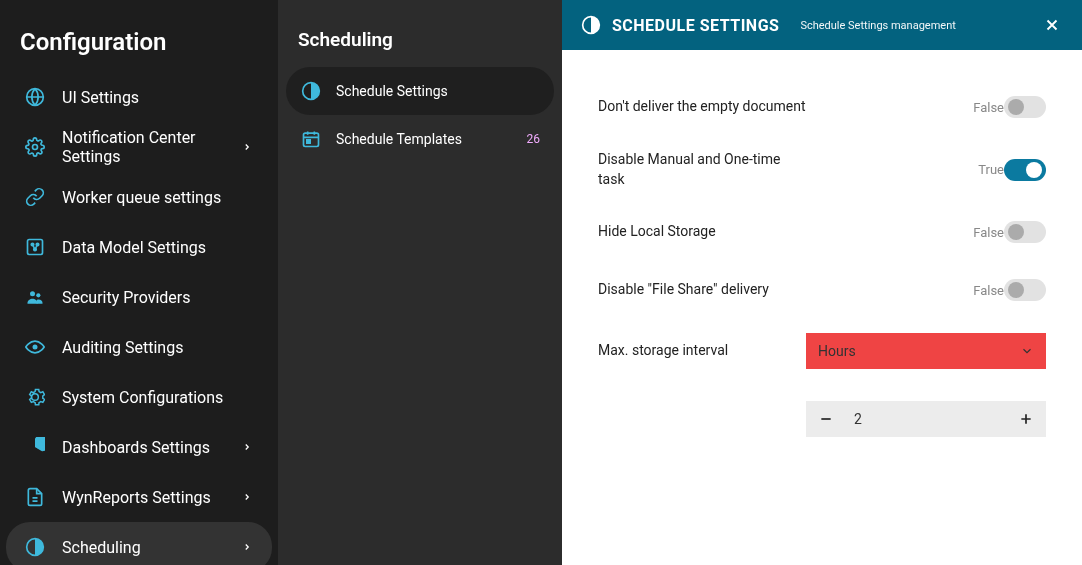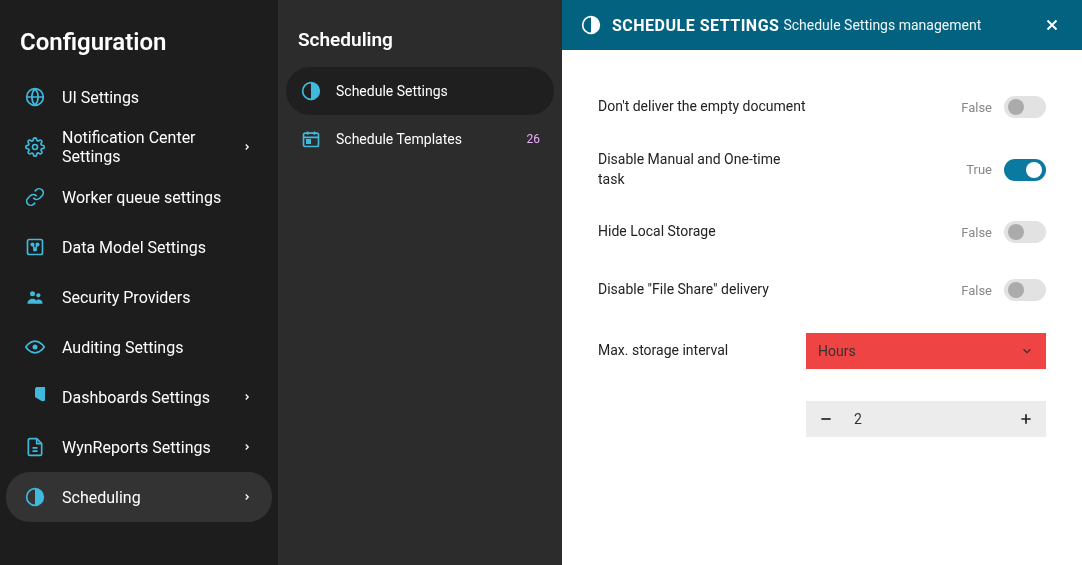--- a/index.html
+++ b/index.html
@@ -125,22 +125,22 @@
       display: flex;
       align-items: center;
       justify-content: center;
     }
     .header .htitle {
       font-size: 16px;
       font-weight: 700;
       letter-spacing: 0.5px;
     }
     .header .hsub {
-      font-size: 14px;
-      margin-left: 4px;
+      font-size: 11px;
+      margin-left: 21px;
       opacity: 0.95;
     }
     .header .spacer { flex: 1; }
     .header .close {
       width: 24px;
       height: 24px;
       display: flex;
       align-items: center;
       justify-content: center;
       cursor: pointer;
@@ -158,21 +158,20 @@
     .setting-label {
       flex: 1;
       font-size: 14px;
       color: #222;
       max-width: 230px;
       line-height: 1.4;
     }
     .setting-control {
       display: flex;
       align-items: center;
-      gap: 12px;
       width: 240px;
       justify-content: flex-end;
     }
     .toggle-text {
       font-size: 13px;
       color: #888;
     }
     .toggle {
       width: 42px;
       height: 22px;
@@ -312,20 +311,28 @@
   <div class="nav-item">
     <span class="icon accent">
       <svg width="20" height="20" viewBox="0 0 24 24" fill="currentColor">
           <path d="M1 12s4-7 11-7 11 7 11 7-4 7-11 7S1 12 1 12z" fill="none" stroke="currentColor" stroke-width="2"></path>
           <circle cx="12" cy="12" r="3"></circle>
         </svg>
     </span>
     <span class="label">Auditing Settings</span>
   </div>
 
+  <div class="nav-item">
+    <span class="icon accent">
+      <svg width="20" height="20" viewBox="0 0 24 24" fill="currentColor">
+          <path d="M12 8a4 4 0 100 8 4 4 0 000-8zm9.4 4a7.7 7.7 0 00-.1-1.2l2.1-1.6-2-3.5-2.5 1a7.6 7.6 0 00-2-1.2L16.5 3h-4l-.4 2.5a7.6 7.6 0 00-2 1.2l-2.5-1-2 3.5 2.1 1.6a7.7 7.7 0 000 2.4L5.6 15l2 3.5 2.5-1c.6.5 1.3.9 2 1.2l.4 2.5h4l.4-2.5c.7-.3 1.4-.7 2-1.2l2.5 1 2-3.5-2.1-1.6c.1-.4.1-.8.1-1.2z" fill="none" stroke="currentColor" stroke-width="1.8"></path>
+        </svg>
+    </span>
+    <span class="label">System Configurations</span>
+  </div>
 
   <div class="nav-item">
     <span class="icon accent">
       <svg width="20" height="20" viewBox="0 0 24 24" fill="currentColor">
           <path d="M12 2v10l8.5 5A10 10 0 1012 2z"></path>
           <path d="M12 2a10 10 0 018.5 15L12 12z" opacity=".5"></path>
         </svg>
     </span>
     <span class="label">Dashboards Settings</span>
     <span class="chevron">

